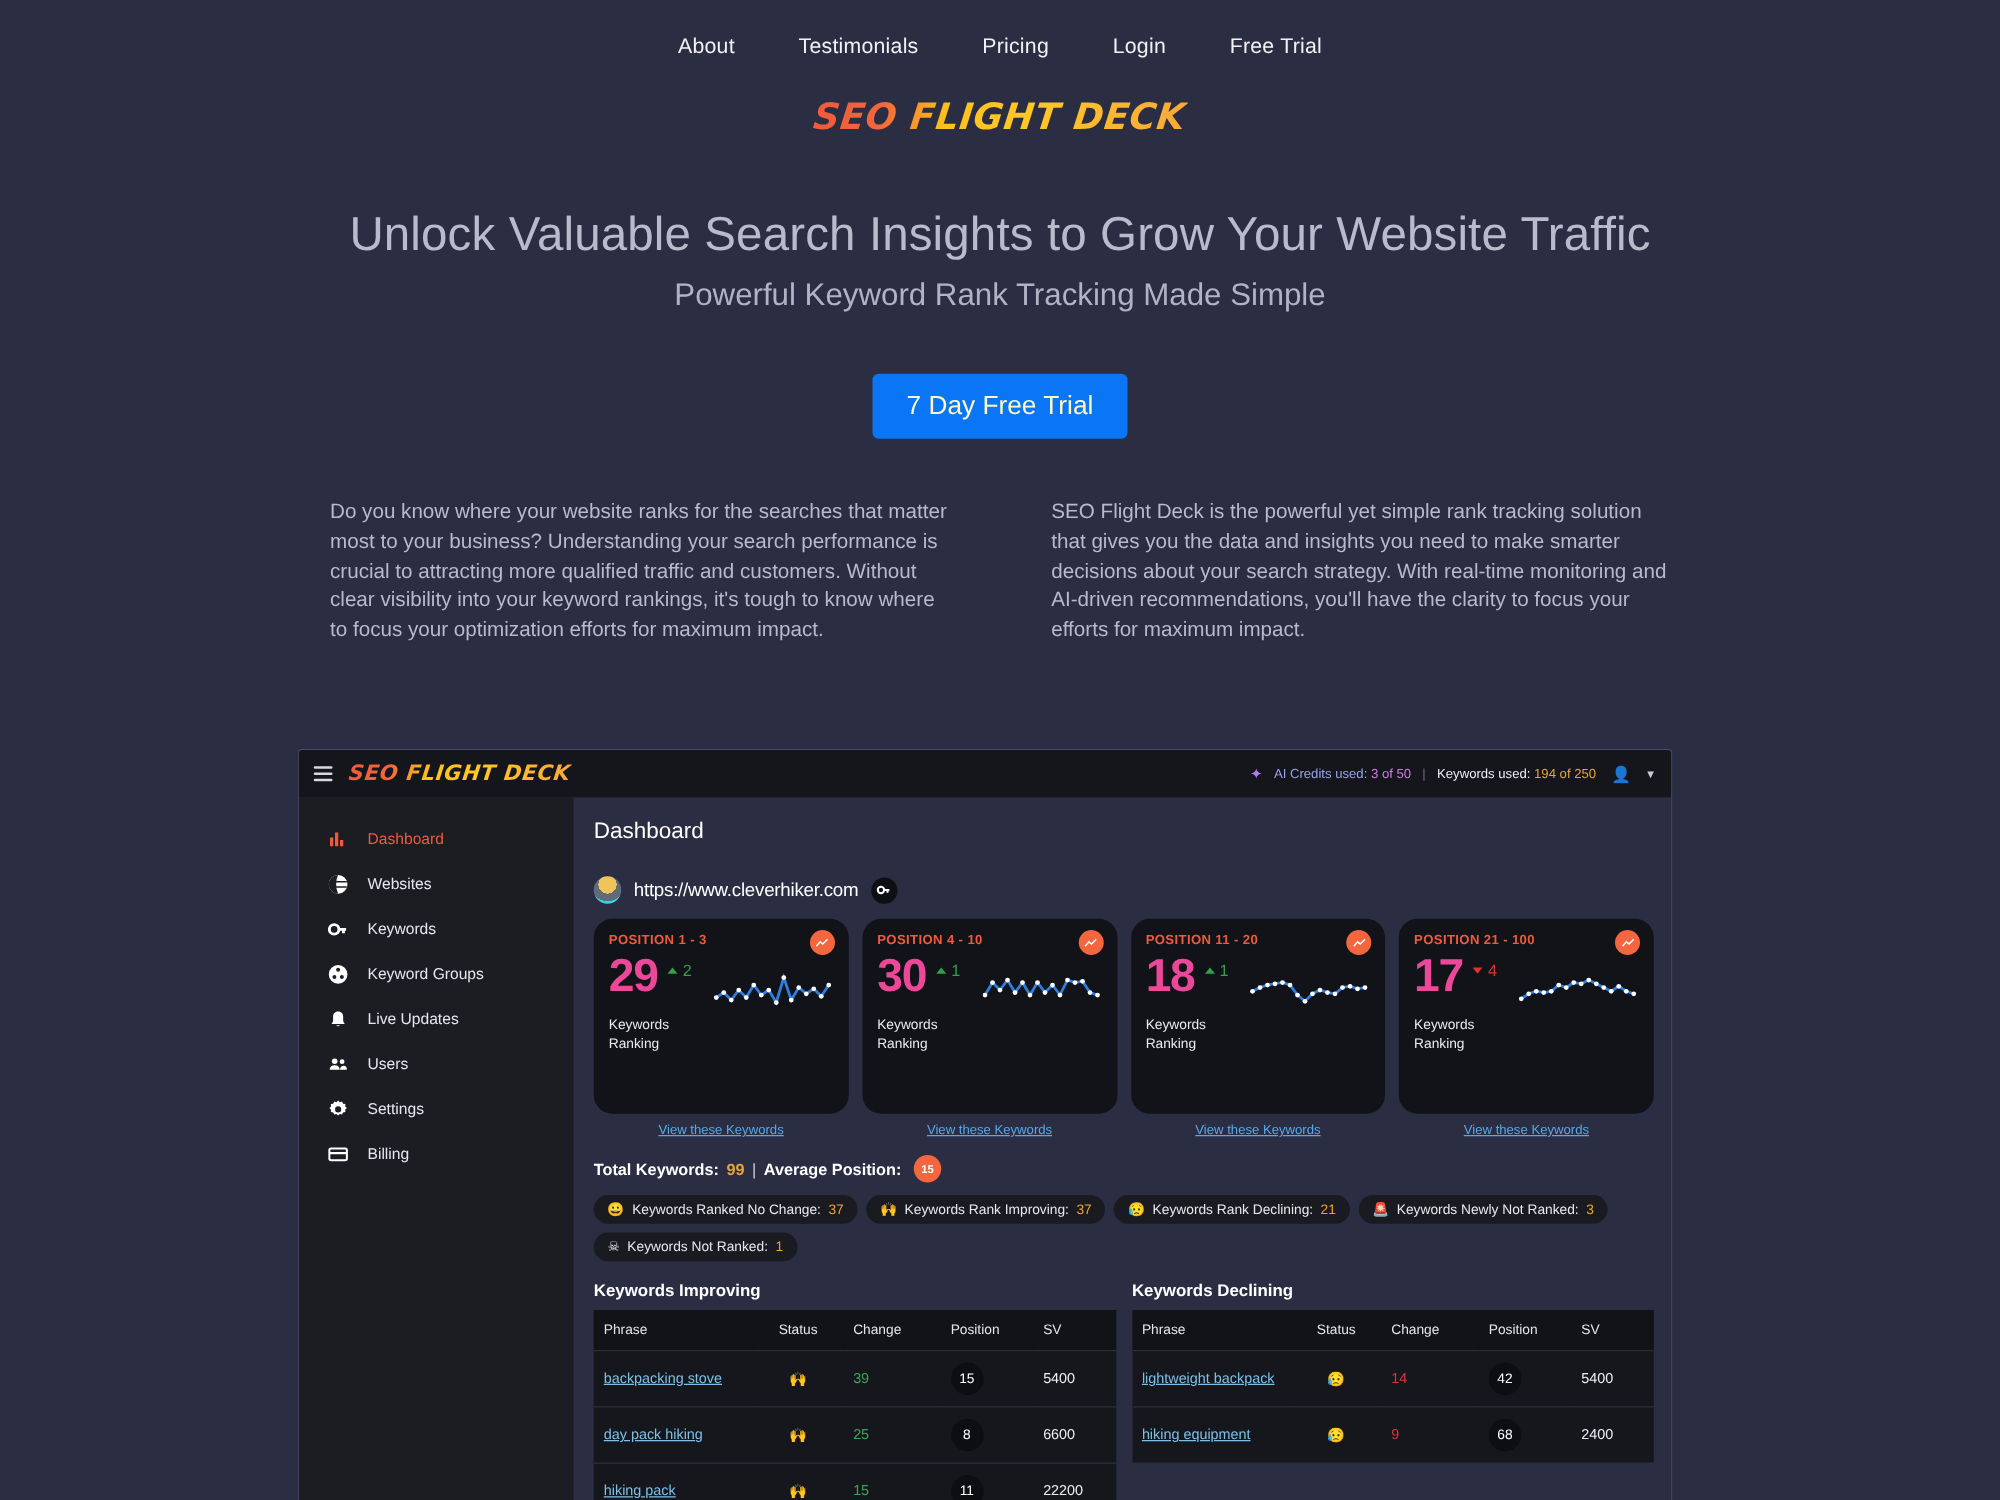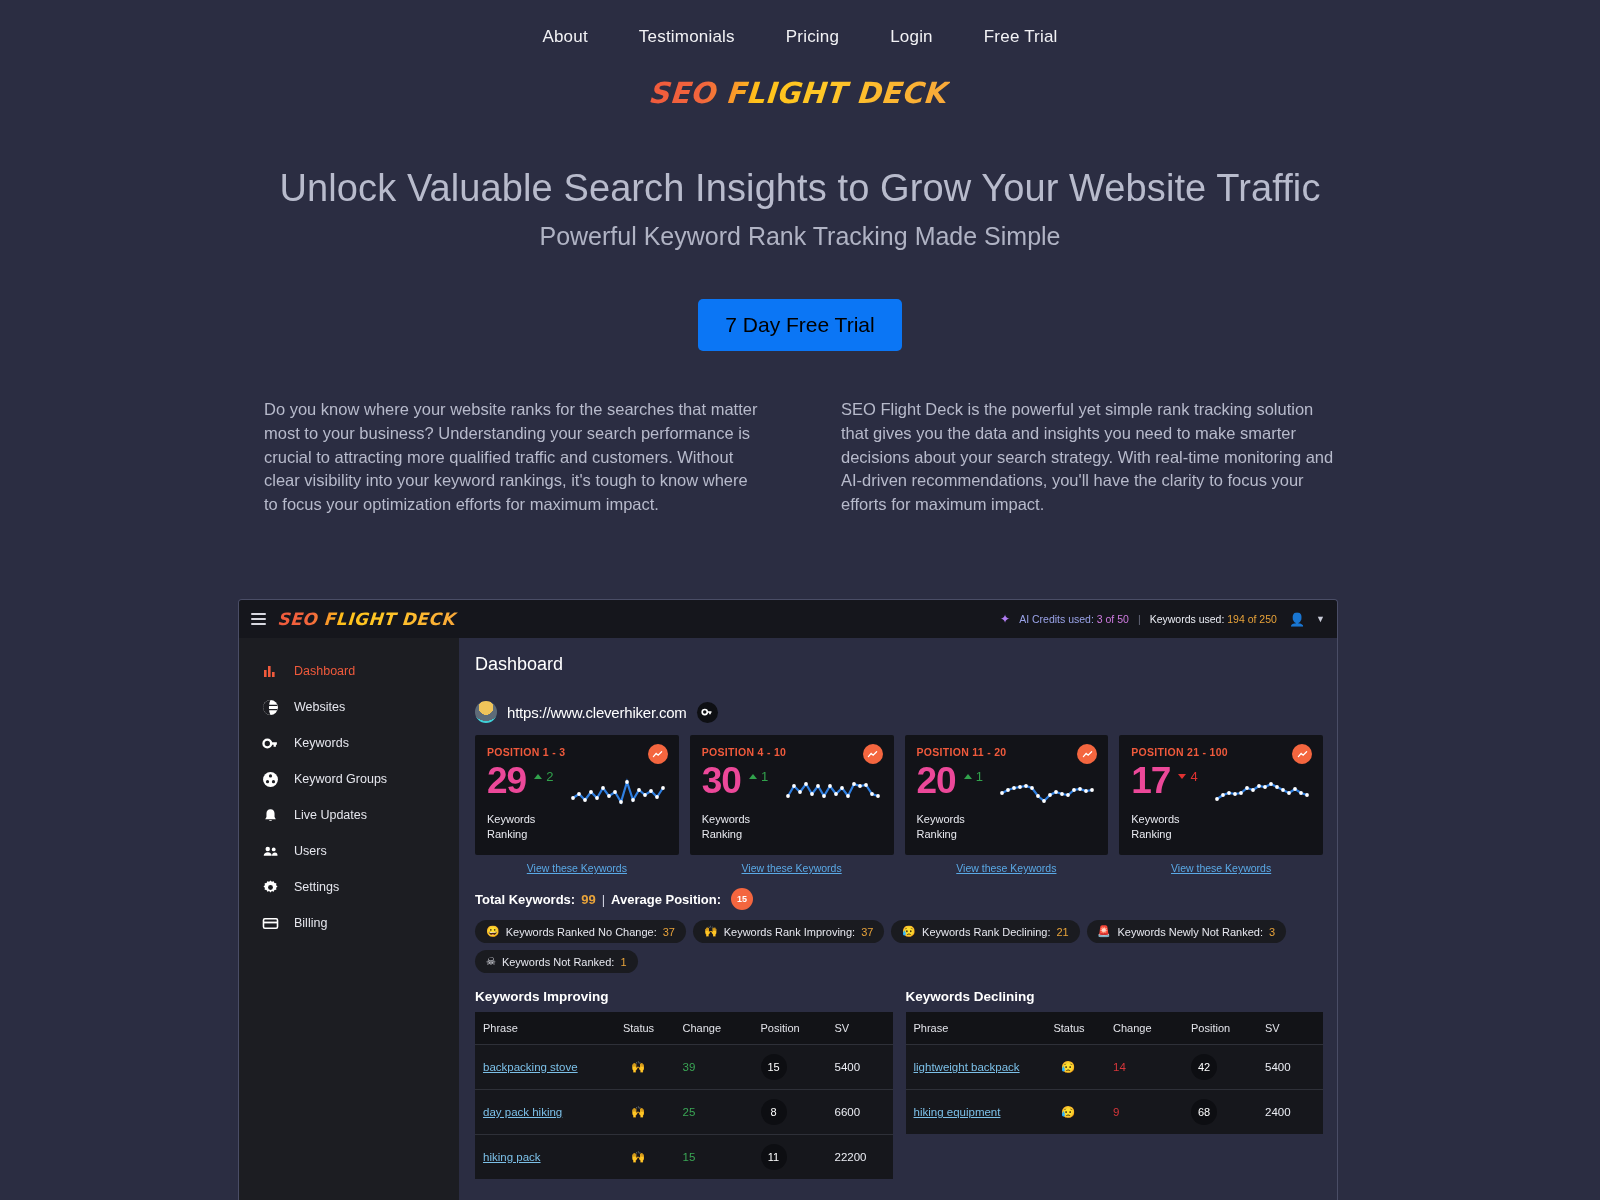--- a/index.html
+++ b/index.html
@@ -31,21 +31,21 @@
     -webkit-text-fill-color: transparent; color: transparent;
     transform: skewX(-7deg);
   }
 
   
   .hero { text-align: center; margin-top: 57px; }
   .hero h1 { font-size: 38px; font-weight: 400; color: #b8bbcc; letter-spacing: .1px; }
   .hero h2 { font-size: 25px; font-weight: 400; color: #b0b3c4; margin-top: 12px; }
   .cta-wrap { text-align: center; margin-top: 48px; }
   .cta {
-    display: inline-block; background: #0b76f5; color: #000000;
+    display: inline-block; background: #0b76f5; color: #fef9c3;
     font-size: 21px; padding: 14px 27px; border-radius: 5px;
     border: none; cursor: pointer; font-family: inherit;
   }
 
   
   .copy {
     display: flex; gap: 82px; margin: 47px auto 0; width: 1072px;
   }
   .copy p { flex: 1; color: #b7bacb; font-size: 16.5px; line-height: 1.44; }
 
@@ -103,22 +103,22 @@
   }
   .site-url { color:#fff; font-size:15px; font-weight:400; letter-spacing:-.2px; }
   .site-key {
     width:21px;height:21px;border-radius:50%;background:#0e0f13;
     display:flex;align-items:center;justify-content:center;
   }
 
   
   .cards { display:flex; gap:11px; margin-top:12px; }
   .card {
-    flex:1; background:#121318; border-radius:2px; padding: 11px 12px 12px;
-    height: 120px; position:relative;
+    flex:1; background:#121318; border-radius:15px; padding: 11px 12px 12px;
+    height: 156px; position:relative;
   }
   .card-title { color:#f05a3c; font-size:10.5px; font-weight:700; letter-spacing:.3px; }
   .card-badge {
     position:absolute; right:11px; top:9px; width:20px;height:20px;
     border-radius:50%; background:#f4663f; display:flex;align-items:center;justify-content:center;
   }
   .card-row { display:flex; align-items:flex-start; margin-top:4px; }
   .big-num { color:#ec4899; font-size:37px; font-weight:700; line-height:1.02; letter-spacing:-1px;text-align:right;}
   .delta { display:flex; align-items:center; gap:4px; margin: 7px 0 0 8px; font-size:13px; }
   .delta.up { color:#31a24c; }
@@ -414,21 +414,21 @@
 
         <div class="card">
           <div class="card-title">POSITION 11 - 20</div>
           <div class="card-badge">
             <svg width="11" height="11" viewBox="0 0 16 16">
                 <path d="M2 11 L6 6.5 L9 9 L14 4" stroke="#fff" stroke-width="1.8" fill="none" stroke-linecap="round"></path>
               </svg>
           </div>
           <div class="card-row">
             <div>
-              <div class="big-num">20</div>
+              <div class="big-num">18</div>
             </div>
             <div class="delta up">
               <span class="tri-up"></span>
               <span>1</span>
             </div>
             <div class="spark">
               <svg width="96" height="32" viewBox="0 0 96 32">
                 <polyline points="2,19 8,16 14,14 20,13 26,12 32,14 38,22 44,27 50,21 56,18 62,20 68,21 74,16 80,15 86,17 92,16" fill="none" stroke="#2f7fe0" stroke-width="2.2"></polyline>
                 <g fill="#ffffff">
                     <circle cx="2" cy="19" r="1.9"></circle>

